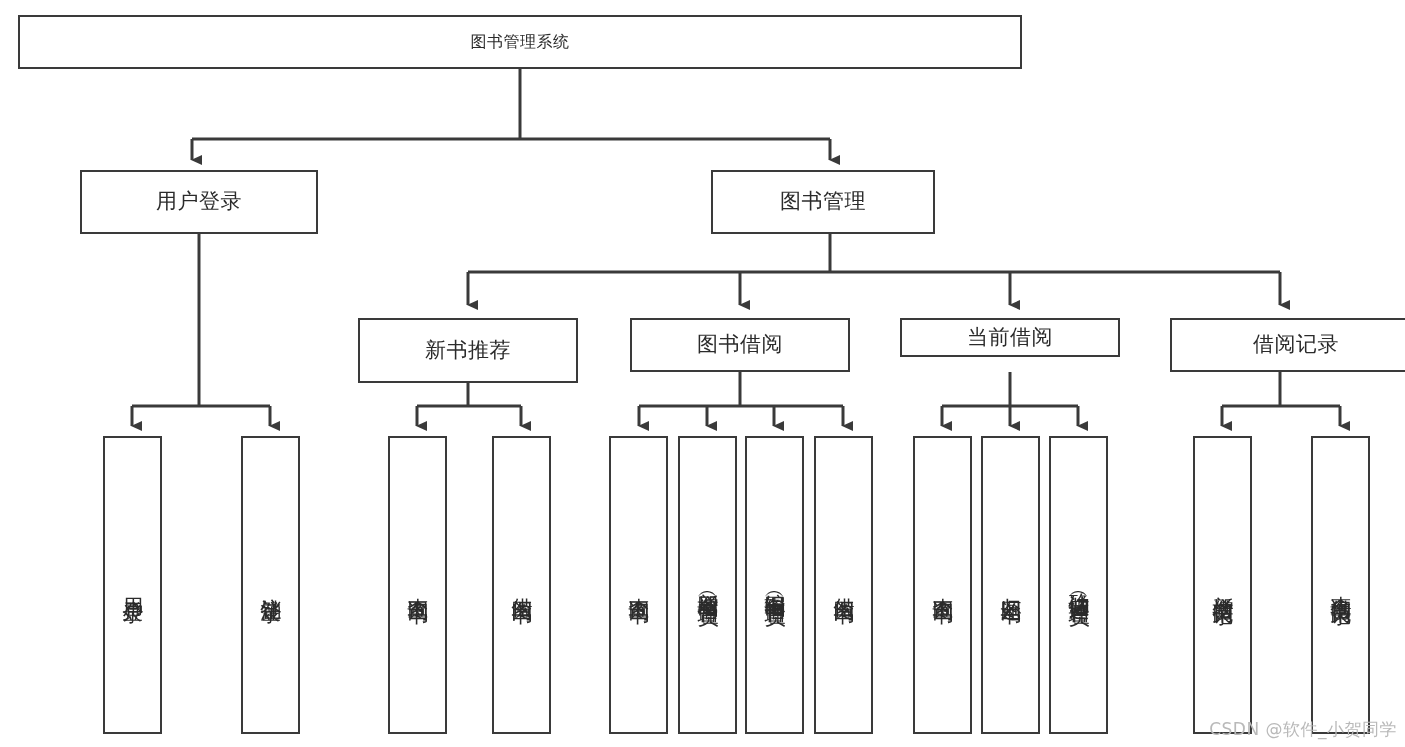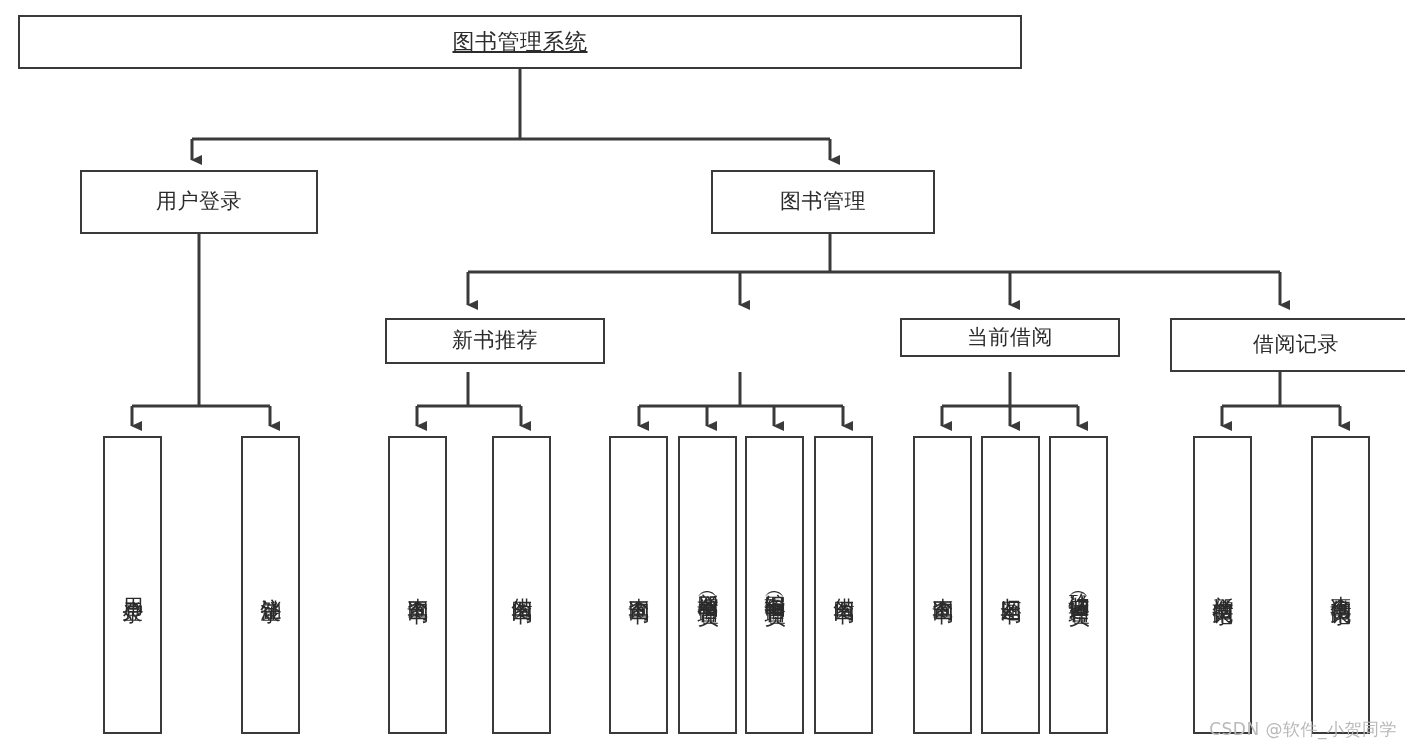--- a/index.html
+++ b/index.html
@@ -35,22 +35,21 @@
     justify-content: center;
     color: #2b2b2b;
   }
   .node.h {
     font-size: 21px;
     letter-spacing: 0.5px;
     line-height: 1.2;
     white-space: nowrap;
   }
   .node.root {
-    font-size: 22px;
-    text-decoration: underline;
+    font-size: 16px;
   }
   .node.v {
     writing-mode: vertical-rl;
     text-orientation: upright;
     font-size: 21px;
     letter-spacing: 2px;
     line-height: 1.0;
     padding: 4px 0;
     text-align: center;
   }
@@ -124,21 +123,22 @@
       <path d="M1222,406 L1222,426" marker-end="url(#arw)"></path>
       <path d="M1340,406 L1340,426" marker-end="url(#arw)"></path>
     </g>
   </svg>
 
   <div class="node h root" style="left:18px; top:15px; width:1004px; height:54px;">图书管理系统</div>
 
   <div class="node h" style="left:80px; top:170px; width:238px; height:64px;">用户登录</div>
   <div class="node h" style="left:711px; top:170px; width:224px; height:64px;">图书管理</div>
 
-  <div class="node h" style="left:358px; top:318px; width:220px; height:46px;margin-left:27px;">新书推荐</div>
+  <div class="node h" style="left:358px; top:318px; width:220px; height:65px;">新书推荐</div>
+  <div class="node h" style="left:630px; top:318px; width:220px; height:54px;">图书借阅</div>
   <div class="node h" style="left:900px; top:318px; width:220px; height:39px;">当前借阅</div>
   <div class="node h" style="left:1170px; top:318px; width:252px; height:54px;">借阅记录</div>
 
   <div class="node v" style="left:103px; top:436px; width:59px; height:298px;">
     <span class="vtext">用户登录</span>
   </div>
   <div class="node v" style="left:241px; top:436px; width:59px; height:298px;">
     <span class="vtext">注销登录</span>
   </div>
 

